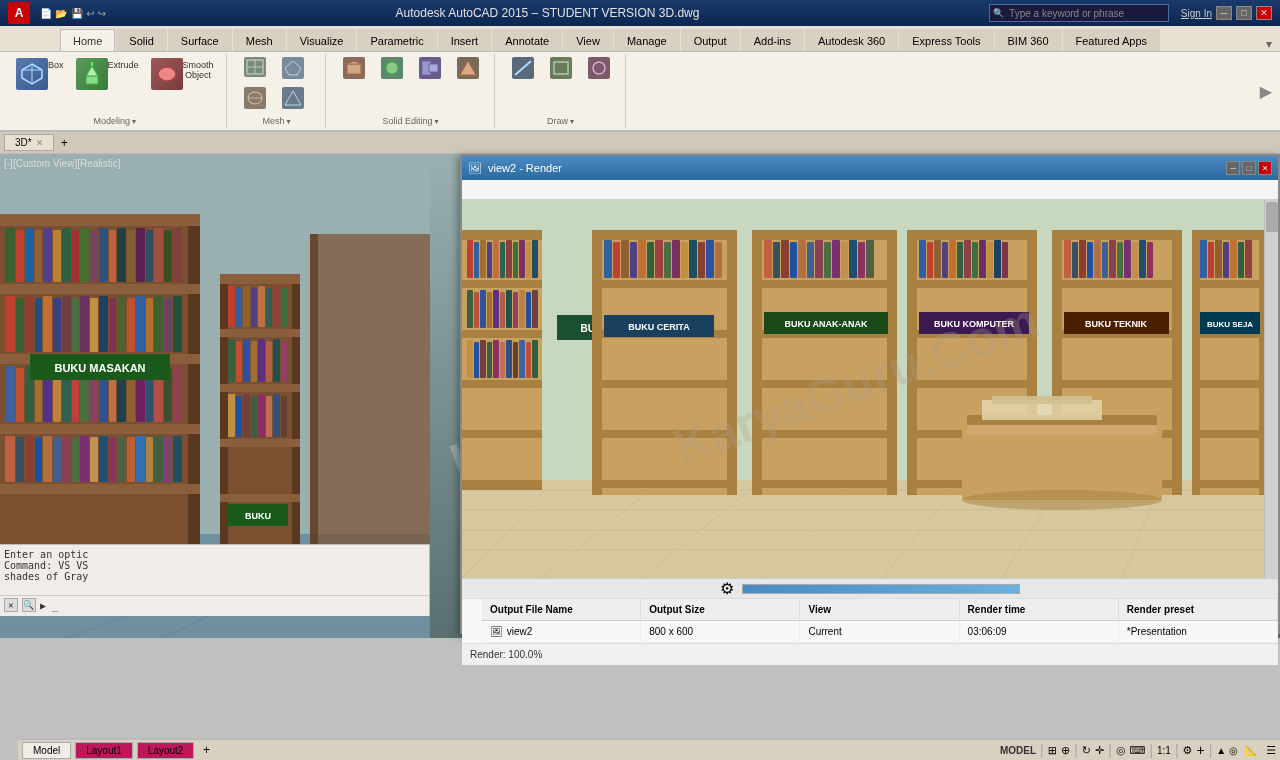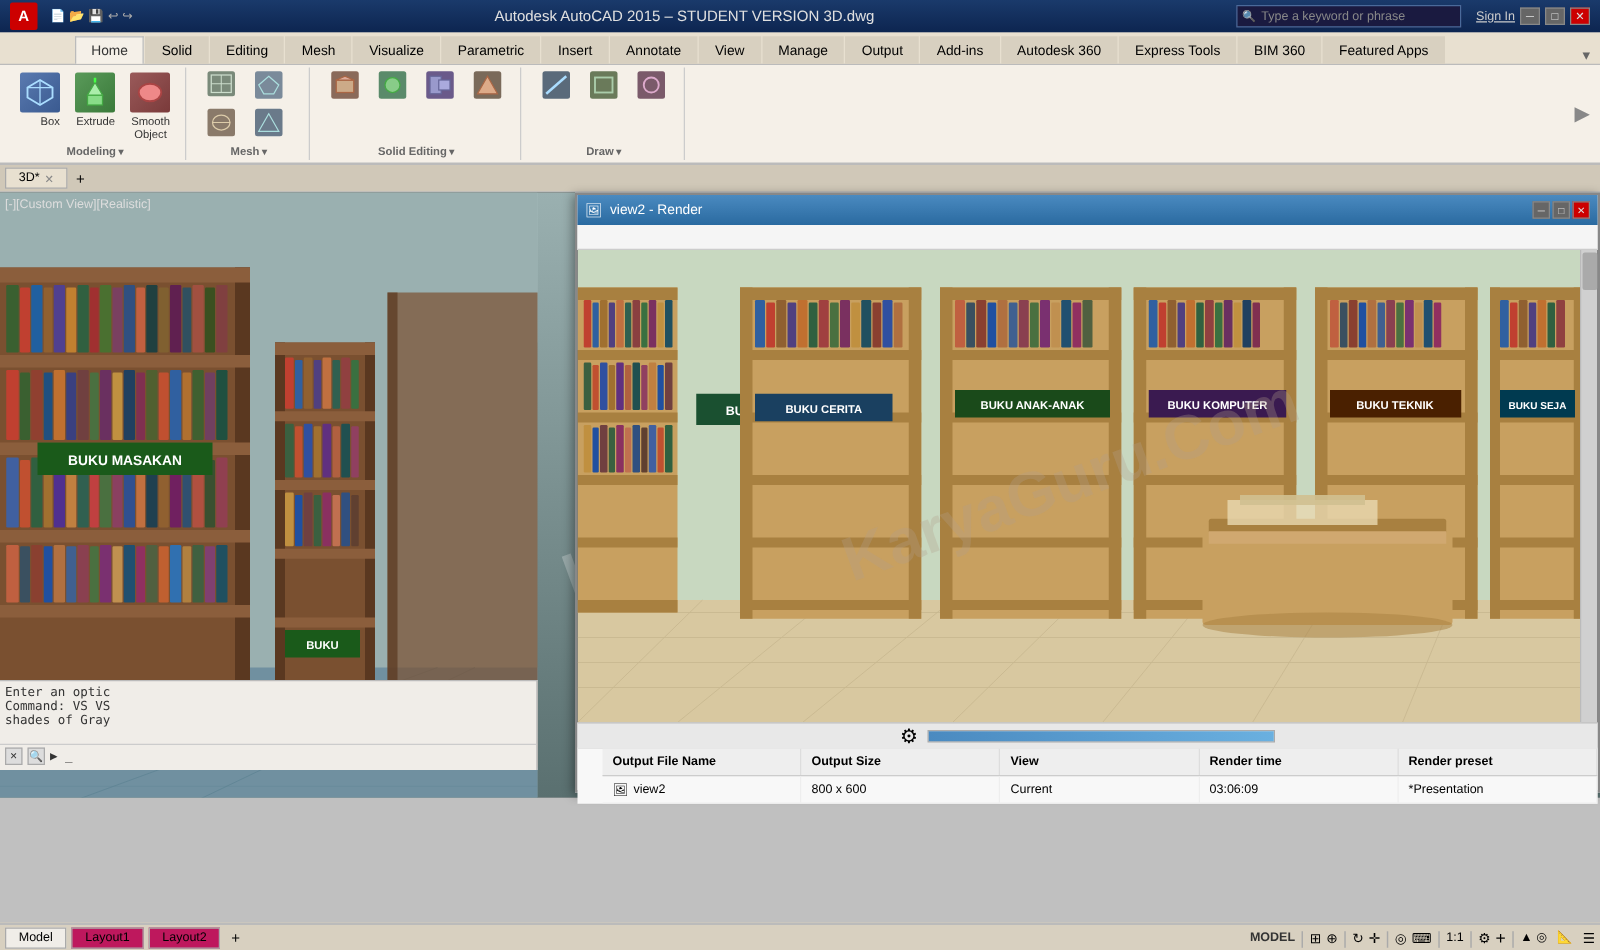--- a/index.html
+++ b/index.html
@@ -84,29 +84,28 @@
       display: flex;
       align-items: flex-start;
       gap: 4px;
       flex: 1;
     }
     .ribbon-group-label {
       font-size: 9px;
       color: #666;
       margin-top: auto;
       padding-top: 2px;
-      font-weight: bold;
     }
     .ribbon-group-label-btn {
       display: flex; align-items: center; gap: 2px; cursor: pointer;
     }
     .ribbon-btn {
       display: flex;
-      flex-direction: column;
-      align-items: flex-end;
+      flex-direction: row;
+      align-items: flex-start;
       cursor: pointer;
       padding: 2px 4px;
       border-radius: 2px;
     }
     .ribbon-btn-icon {
       width: 32px; height: 32px;
       background: #888;
       border-radius: 2px;
       display: flex; align-items: center; justify-content: center;
       font-size: 16px;
@@ -383,21 +382,21 @@
     <span style="color:#ccc; font-size:10px; cursor:pointer; margin-left:8px;text-decoration:underline;">Sign In</span>
     <div class="title-btn">─</div>
     <div class="title-btn">□</div>
     <div class="title-btn close-btn">✕</div>
   </div>
 </div>
 
 <div class="ribbon-tabs">
   <div class="ribbon-tab active">Home</div>
   <div class="ribbon-tab">Solid</div>
-  <div class="ribbon-tab">Editing</div>
+  <div class="ribbon-tab">Surface</div>
   <div class="ribbon-tab">Mesh</div>
   <div class="ribbon-tab">Visualize</div>
   <div class="ribbon-tab">Parametric</div>
   <div class="ribbon-tab">Insert</div>
   <div class="ribbon-tab">Annotate</div>
   <div class="ribbon-tab">View</div>
   <div class="ribbon-tab">Manage</div>
   <div class="ribbon-tab">Output</div>
   <div class="ribbon-tab">Add-ins</div>
   <div class="ribbon-tab">Autodesk 360</div>
@@ -1007,38 +1006,41 @@
           <span>🖼</span>
           <span>view2</span>
         </div>
         <div class="render-table-cell">800 x 600</div>
         <div class="render-table-cell">Current</div>
         <div class="render-table-cell">03:06:09</div>
         <div class="render-table-cell">*Presentation</div>
       </div>
     </div>
 
+    <div class="render-status">
+      <span>Render: 100.0%</span>
+    </div>
   </div>
 
   <div class="command-area" style="position:absolute; bottom:22px; left:0; width:430px; height:72px; background:#f0ede8; border-top:1px solid #bbb; border-right:1px solid #bbb; z-index:30;">
     <div class="command-output" style="font-family:monospace; font-size:10px; padding:4px; height:50px; overflow:hidden;">
       <div style="color:#333;">Enter an optic</div>
       <div style="color:#333;">Command: VS VS</div>
       <div style="color:#333;">shades of Gray</div>
     </div>
     <div class="command-input-line">
       <div class="cmd-btn">✕</div>
       <div class="cmd-btn">🔍</div>
       <span style="font-family:monospace; font-size:10px;">▶ _</span>
     </div>
   </div>
 
 </div>
 
-<div class="status-bar" style="position:fixed; bottom:0; left:0; right:0; height:22px;">
+<div class="status-bar" style="position:fixed; bottom:0; left:18px; right:0; height:22px;">
   <div class="status-tab active">Model</div>
   <div class="status-tab">Layout1</div>
   <div class="status-tab">Layout2</div>
   <span class="tab-add">+</span>
 
   <div class="status-right">
     <span style="font-size:10px; font-weight:bold; color:#333;">MODEL</span>
     <span class="status-sep">|</span>
     <span style="font-size:11px; cursor:pointer;">⊞</span>
     <span style="font-size:11px; cursor:pointer;">⊕</span>

